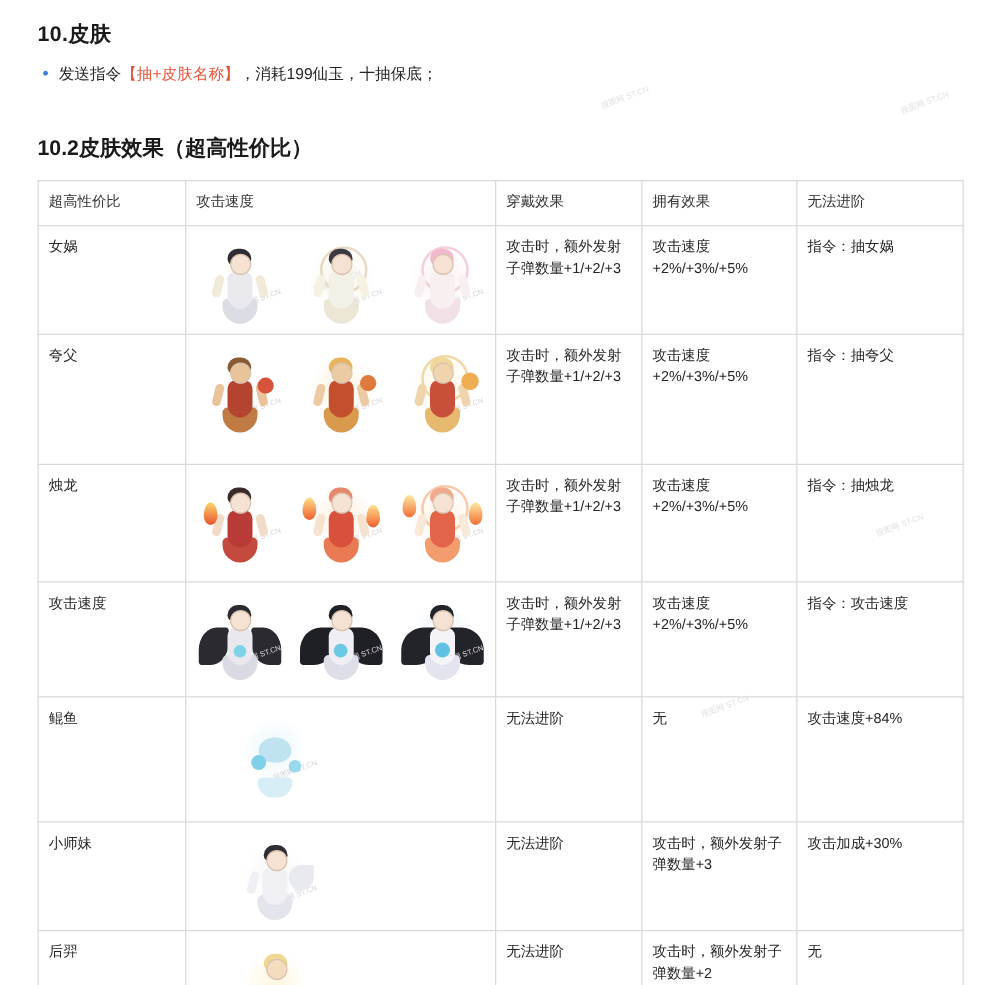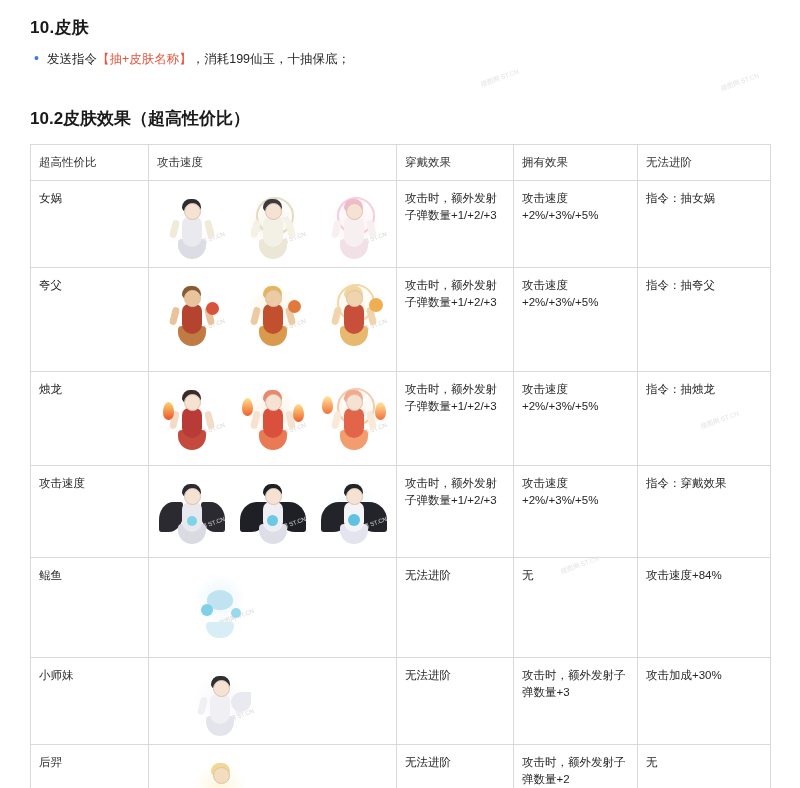--- a/index.html
+++ b/index.html
@@ -449,21 +449,21 @@
                 <div class="body" style="background:#f3f3f8"></div>
                 <div class="skirt" style="background:#e4e4ee"></div>
                 <div class="orb" style="width:12px;height:12px;left:17px;top:32px;background:#5fc2e2"></div>
               </div>
               <span class="wm">搜图网 ST.CN</span>
             </div>
           </div>
         </td>
         <td>攻击时，额外发射子弹数量+1/+2/+3</td>
         <td>攻击速度+2%/+3%/+5%</td>
-        <td>指令：穿戴效果</td>
+        <td>指令：攻击速度</td>
       </tr>
 
       <tr style="height:100px">
         <td>鲲鱼</td>
         <td class="preview-cell">
           <div class="preview-row" style="justify-content:flex-start">
             <div class="fig solo" style="margin-left:30px">
               <div class="glow" style="background:radial-gradient(circle,#eaf6fb 0%,rgba(255,255,255,0) 70%)"></div>
               <div class="ch">
                 <div class="orb" style="width:26px;height:20px;left:10px;top:16px;background:#bfe3f0;border-radius:50% 50% 45% 45%"></div>

